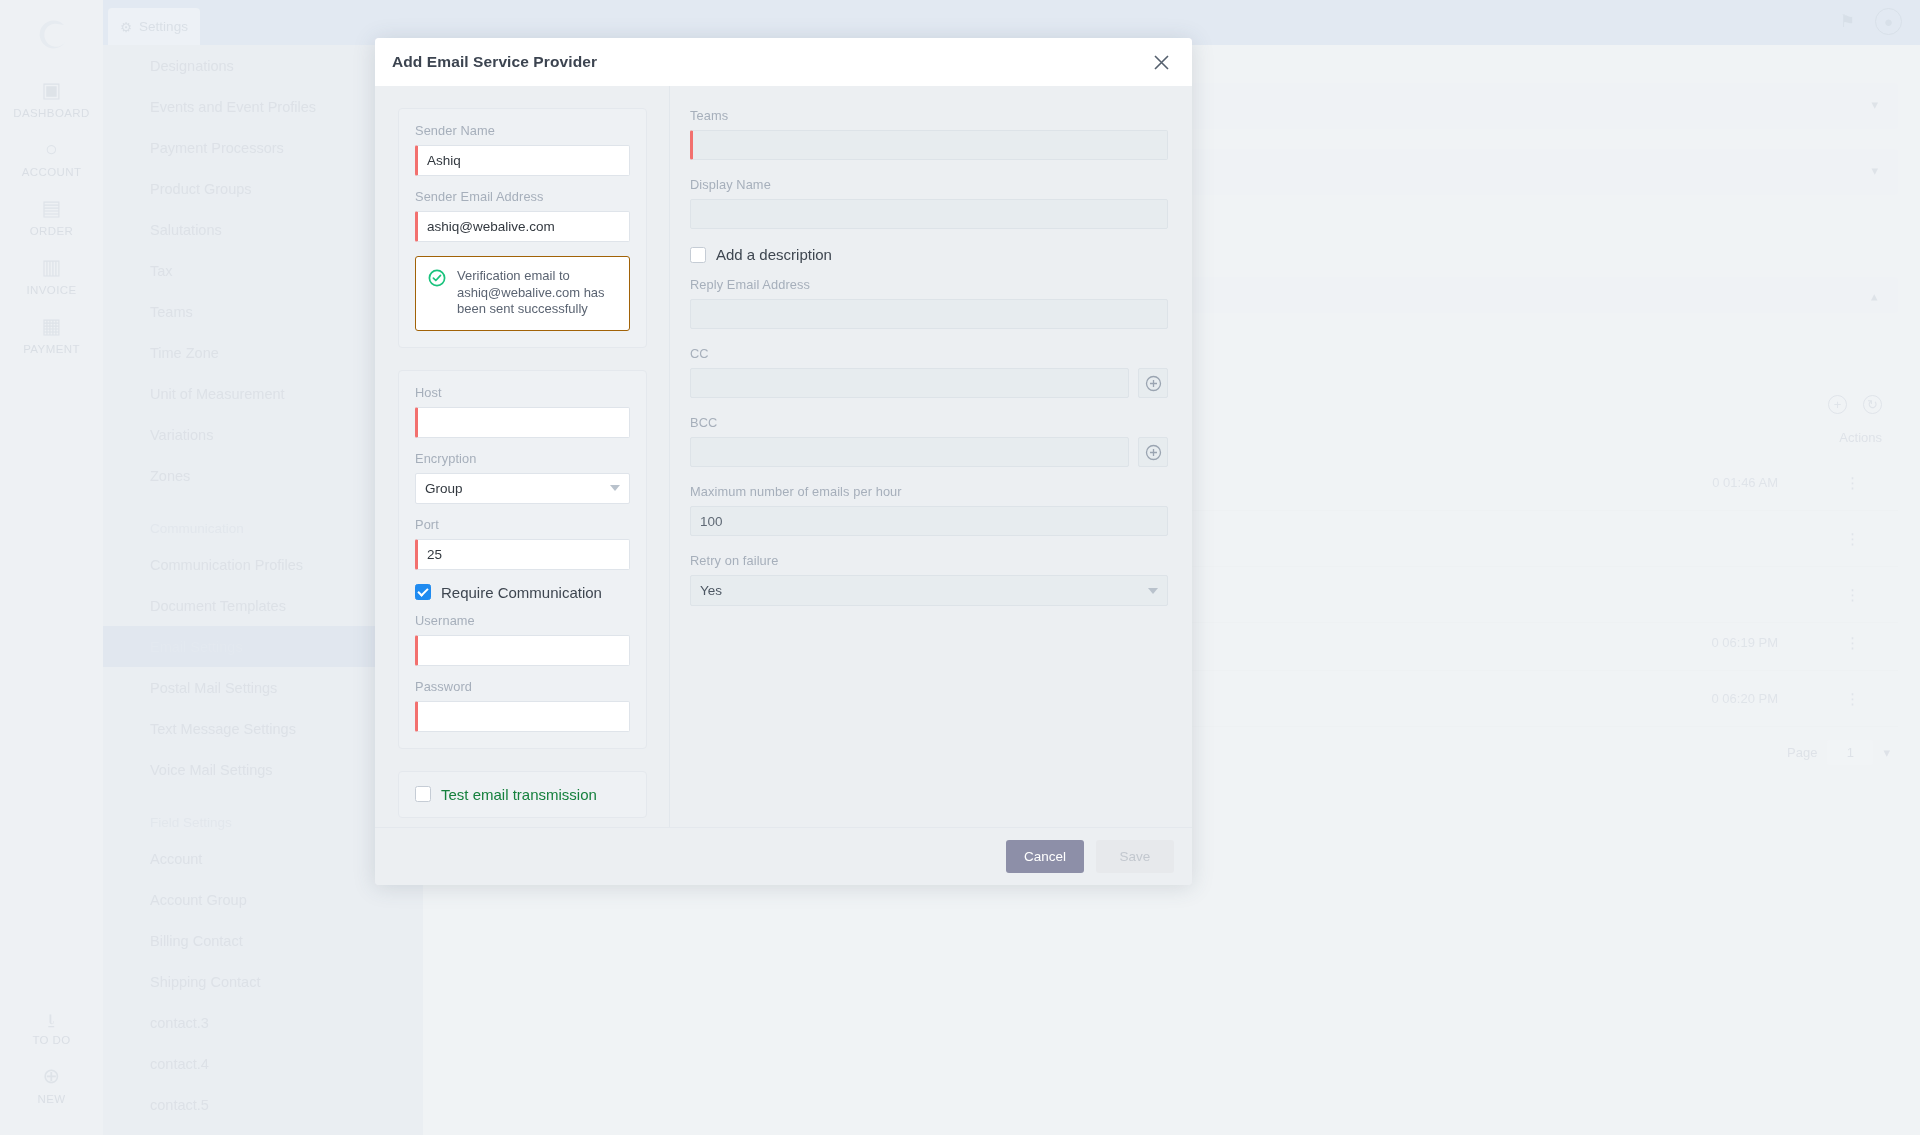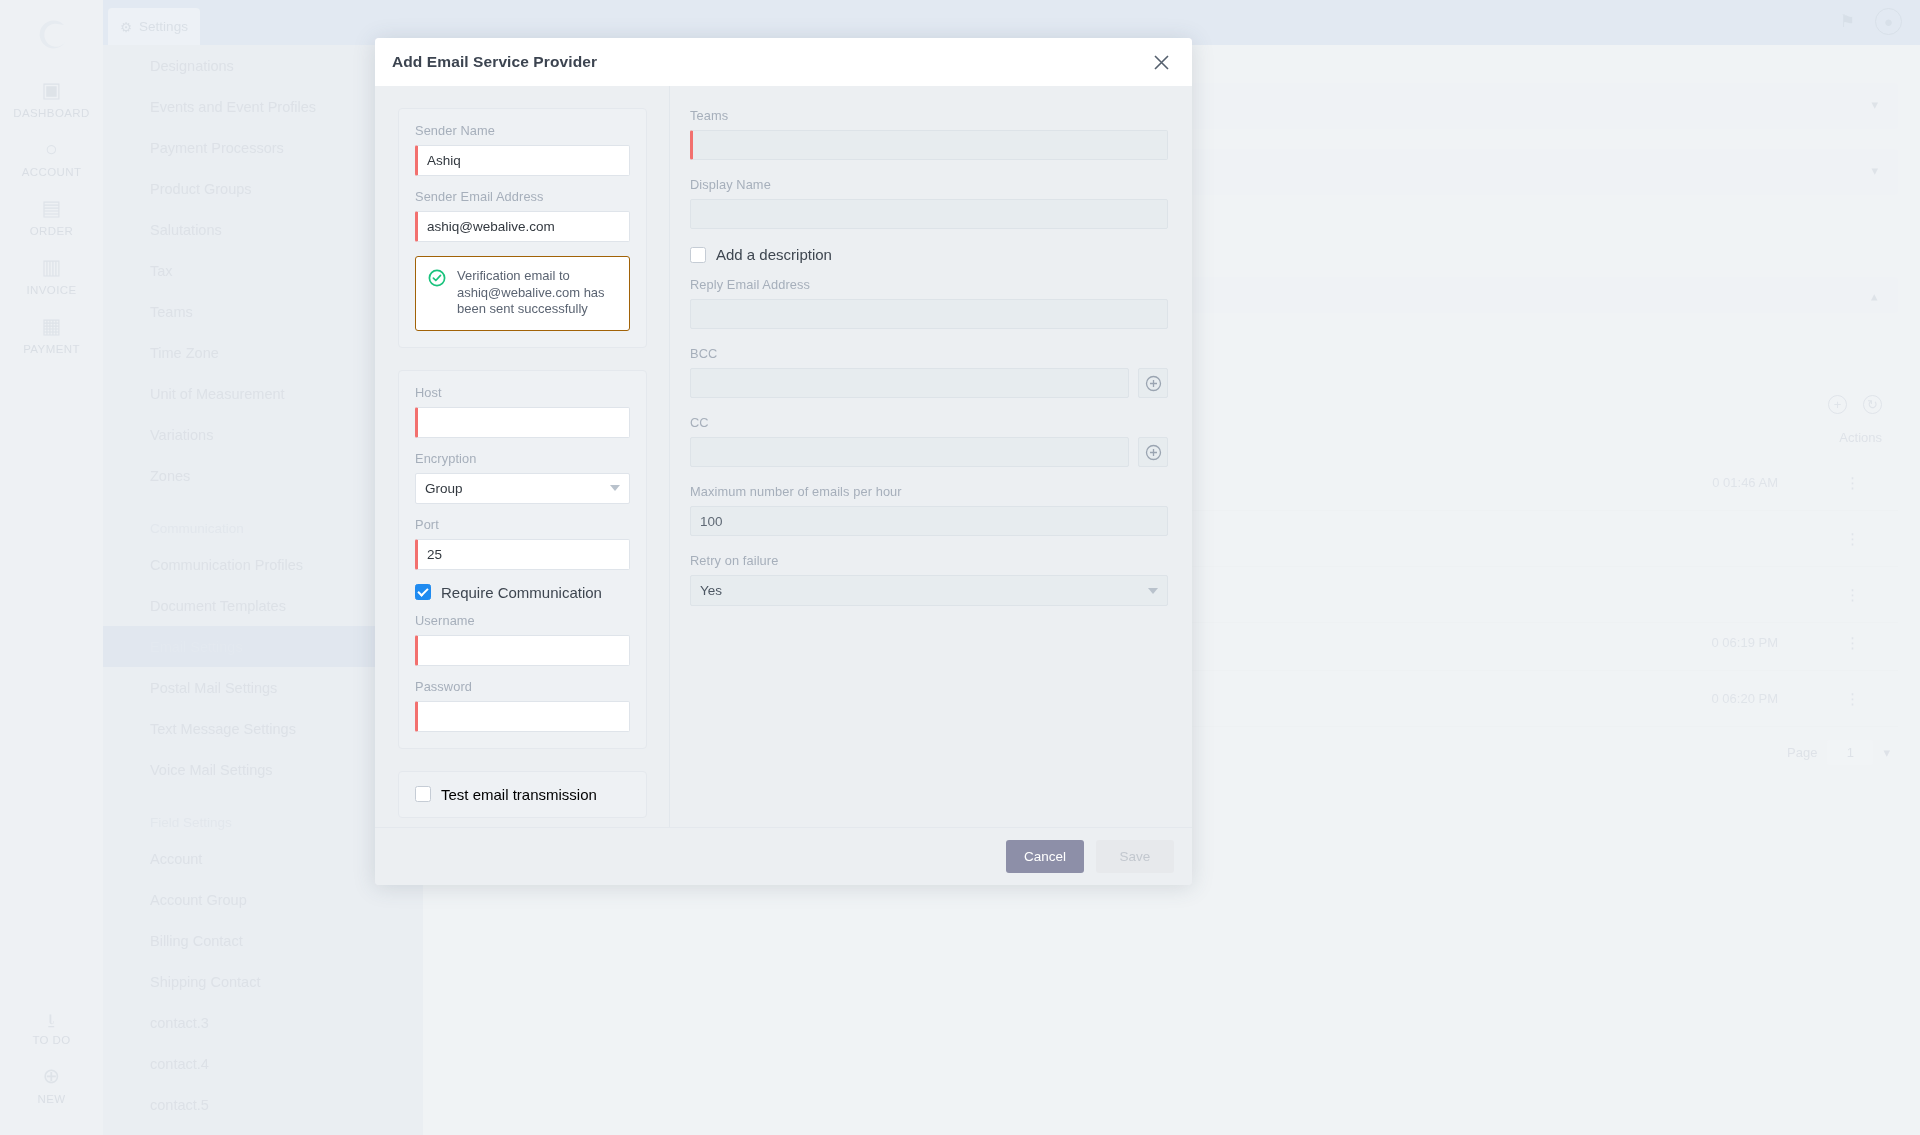--- a/index.html
+++ b/index.html
@@ -177,21 +177,21 @@
     width: 16px; height: 16px; border-radius: 2.5px;
     border: 1.5px solid #c5ccd5; background: #fff;
     display: flex; align-items: center; justify-content: center;
   }
   .cbox.checked { background: #1f8bf0; border-color: #1f8bf0; }
   .cbox.checked:after {
     content: ""; width: 4px; height: 8px; margin-top: -2px;
     border: solid #fff; border-width: 0 2px 2px 0; transform: rotate(45deg);
   }
   .cblabel { font-size: 15px; color: #3e4650; }
-  .cblabel.muted { color: #000000; }
+  .cblabel.muted { color: #15803d; }
 
   .rrow { display: flex; align-items: flex-end; gap: 9px; }
   .rrow .finput { flex: 1; }
   .plus-btn {
     flex: 0 0 30px; width: 30px; height: 30px;
     border: 1px solid #dde3e8; background: #e7ecef; border-radius: 2px;
     display: flex; align-items: center; justify-content: center;
     color: #9aa4b1; cursor: pointer;
   }
 
@@ -433,45 +433,45 @@
           <span class="cbox"></span>
           <span class="cblabel">Add a description</span>
         </div>
 
         <div class="rfield">
           <label class="flabel">Reply Email Address</label>
           <input class="finput disabled" type="text" disabled="" value="" style="">
         </div>
 
         <div class="rfield">
+          <label class="flabel">CC</label>
+          <div class="rrow">
+            <input class="finput disabled" type="text" disabled="" value="" style="">
+            <span class="plus-btn">
+              <svg width="17" height="17" viewBox="0 0 17 17">
+                <circle cx="8.5" cy="8.5" r="7" fill="none" stroke="#9aa4b1" stroke-width="1.3"></circle>
+                <path d="M8.5 5 L8.5 12 M5 8.5 L12 8.5" stroke="#9aa4b1" stroke-width="1.3"></path>
+              </svg>
+            </span>
+          </div>
+        </div>
+
+        <div class="rfield">
           <label class="flabel">BCC</label>
           <div class="rrow">
             <input class="finput disabled" type="text" disabled="" value="" style="">
             <span class="plus-btn">
               <svg width="17" height="17" viewBox="0 0 17 17">
                 <circle cx="8.5" cy="8.5" r="7" fill="none" stroke="#9aa4b1" stroke-width="1.3"></circle>
                 <path d="M8.5 5 L8.5 12 M5 8.5 L12 8.5" stroke="#9aa4b1" stroke-width="1.3"></path>
               </svg>
             </span>
           </div>
         </div>
 
-        <div class="rfield">
-          <label class="flabel">CC</label>
-          <div class="rrow">
-            <input class="finput disabled" type="text" disabled="" value="" style="">
-            <span class="plus-btn">
-              <svg width="17" height="17" viewBox="0 0 17 17">
-                <circle cx="8.5" cy="8.5" r="7" fill="none" stroke="#9aa4b1" stroke-width="1.3"></circle>
-                <path d="M8.5 5 L8.5 12 M5 8.5 L12 8.5" stroke="#9aa4b1" stroke-width="1.3"></path>
-              </svg>
-            </span>
-          </div>
-        </div>
-
 
         <div class="rfield">
           <label class="flabel">Maximum number of emails per hour</label>
           <input class="finput disabled" type="text" disabled="" value="100" style="">
         </div>
 
         <div class="rfield">
           <label class="flabel">Retry on failure</label>
           <div class="fselect disabled">
             <span>Yes</span>

